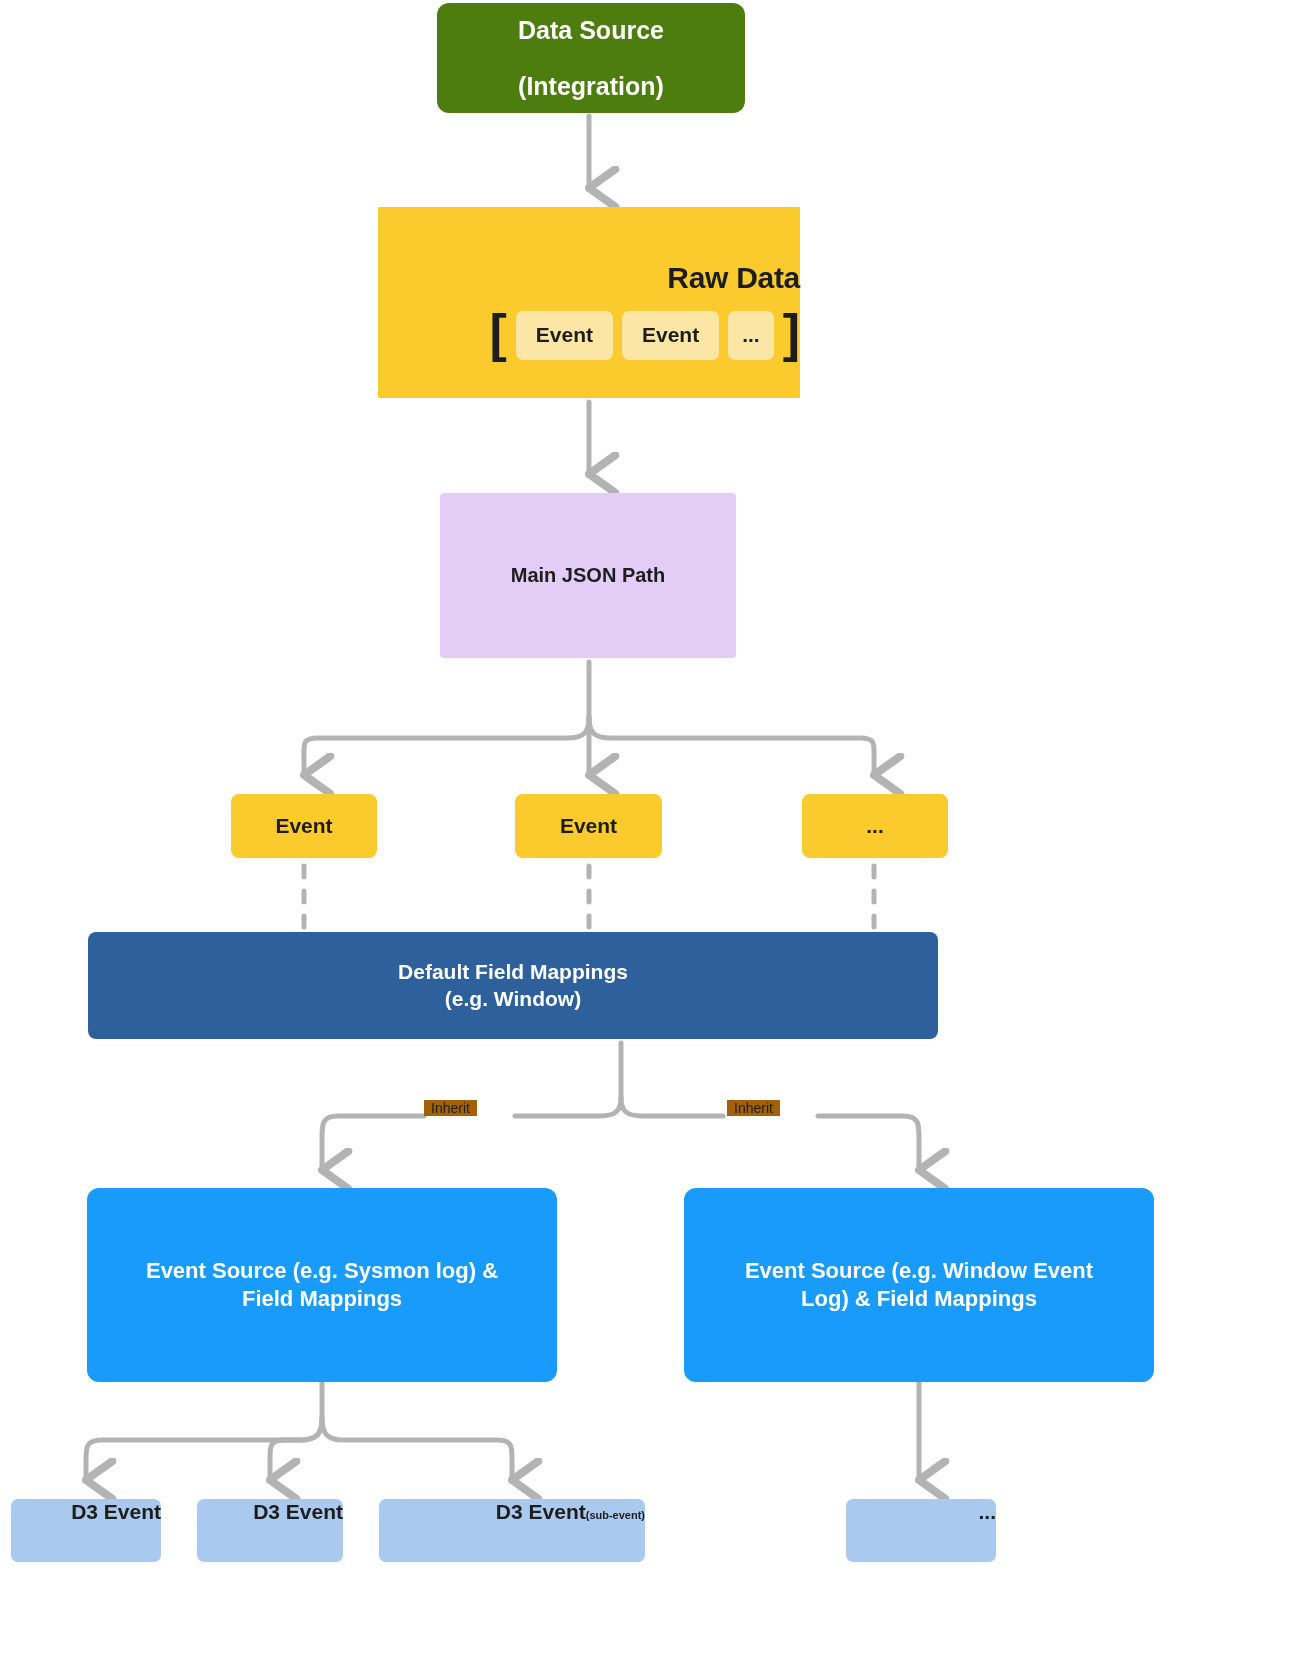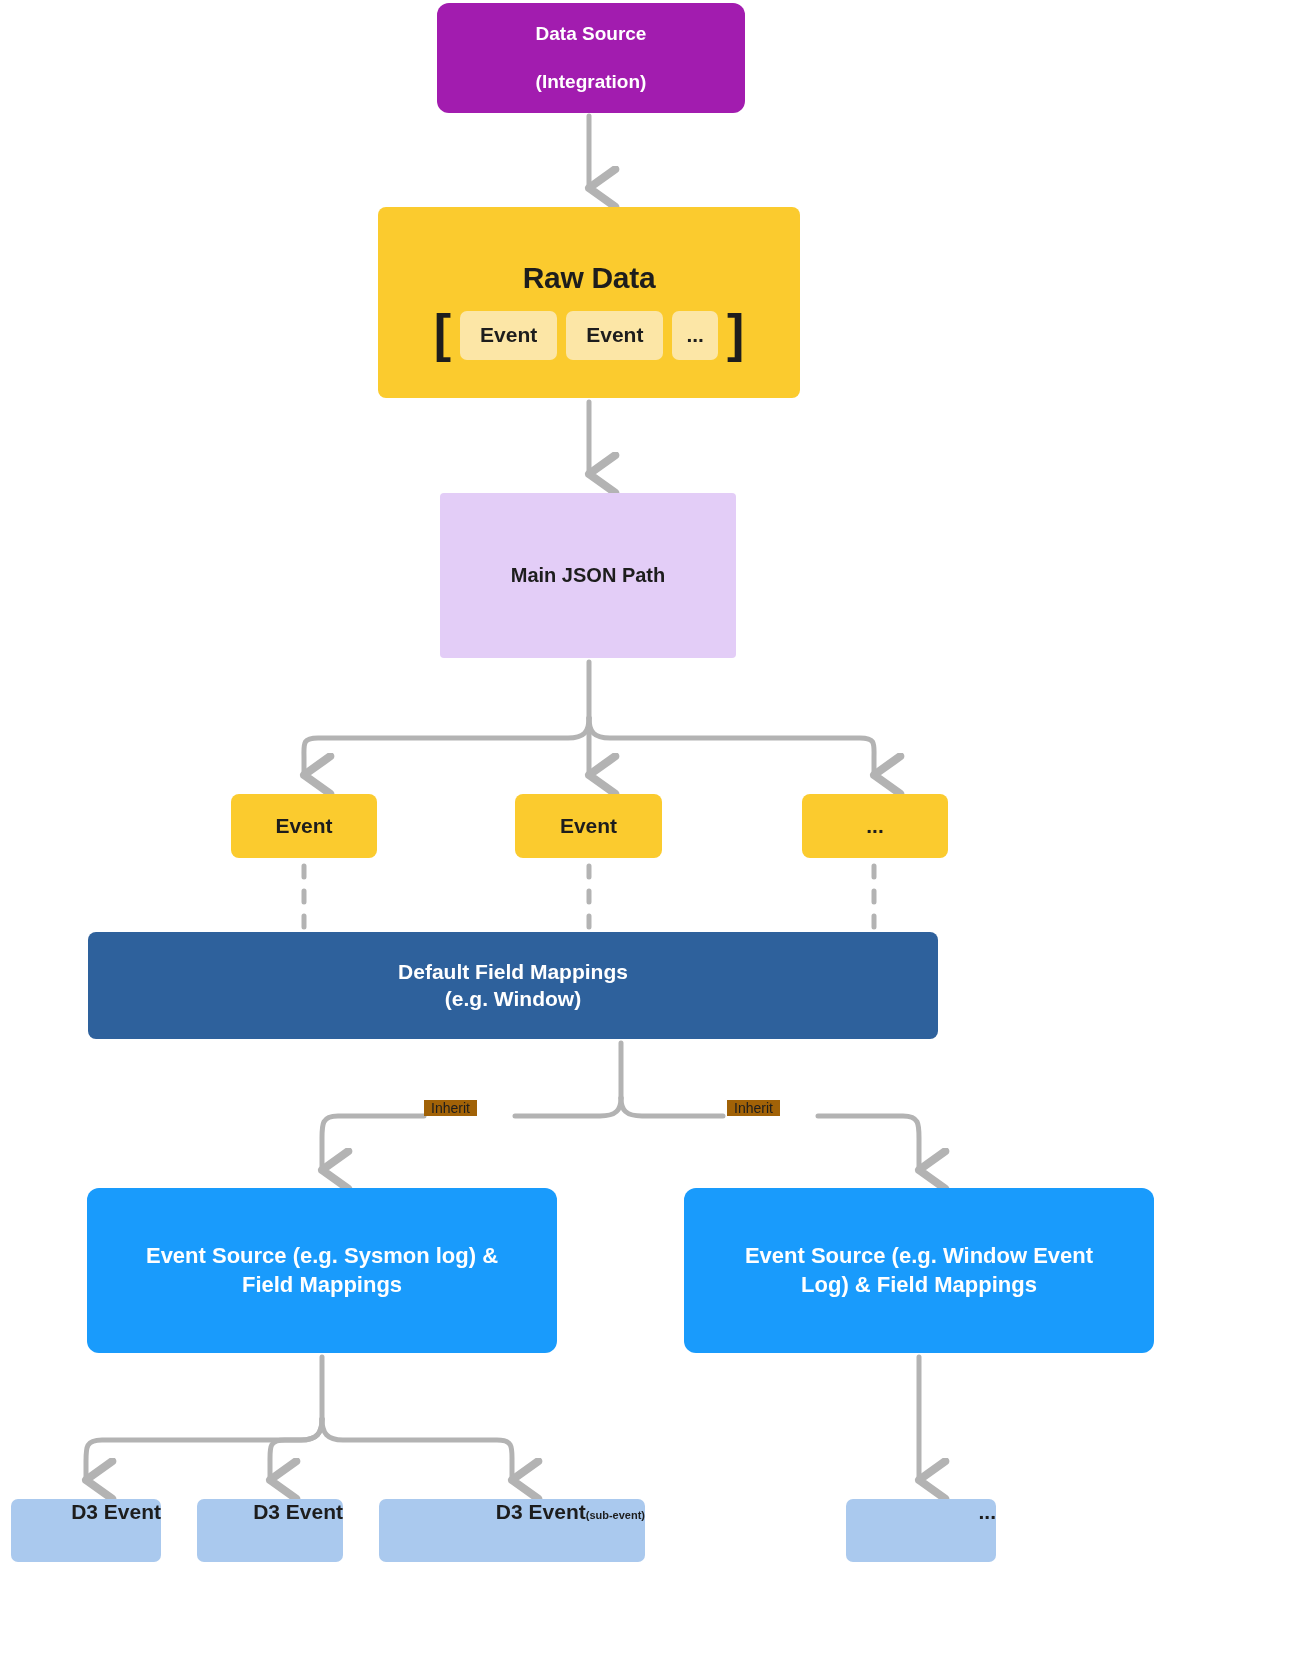--- a/index.html
+++ b/index.html
@@ -34,36 +34,37 @@
     justify-content: center;
     text-align: center;
     font-weight: bold;
     line-height: 1.28;
   }
 
   
   .n-datasource {
     left: 437px; top: 3px;
     width: 308px; height: 110px;
-    background: #a21caf;
+    background: #4d7c0f;
     color: #ffffff;
     border-radius: 12px;
-    font-size: 19px;
+    font-size: 25px;
     gap: 24px;
   }
 
   
   .n-rawdata {
     left: 378px; top: 207px;
     width: 422px; height: 191px;
     background: #FBCB2E;
     color: #1d1d1d;
-    border-radius: 8px;
+    border-radius: 1px;
     justify-content: flex-start;
     padding-top: 52px;
+    align-items: flex-end;
   }
   .rawdata-title {
     font-size: 30px;
     font-weight: bold;
     letter-spacing: -0.3px;
   }
   .rawdata-array {
     display: flex;
     align-items: center;
     gap: 9px;
@@ -125,21 +126,21 @@
     font-size: 21px;
   }
 
   
   .n-eventsource {
     background: #199BFC;
     color: #ffffff;
     border-radius: 12px;
     font-size: 22px;
     top: 1188px;
-    height: 165px;
+    height: 194px;
     padding: 0 22px;
   }
   .n-eventsource-left { left: 87px; width: 470px; }
   .n-eventsource-right { left: 684px; width: 470px; }
 
   
   .n-d3 {
     background: #AAC9EE;
     color: #1d1d1d;
     border-radius: 7px;

